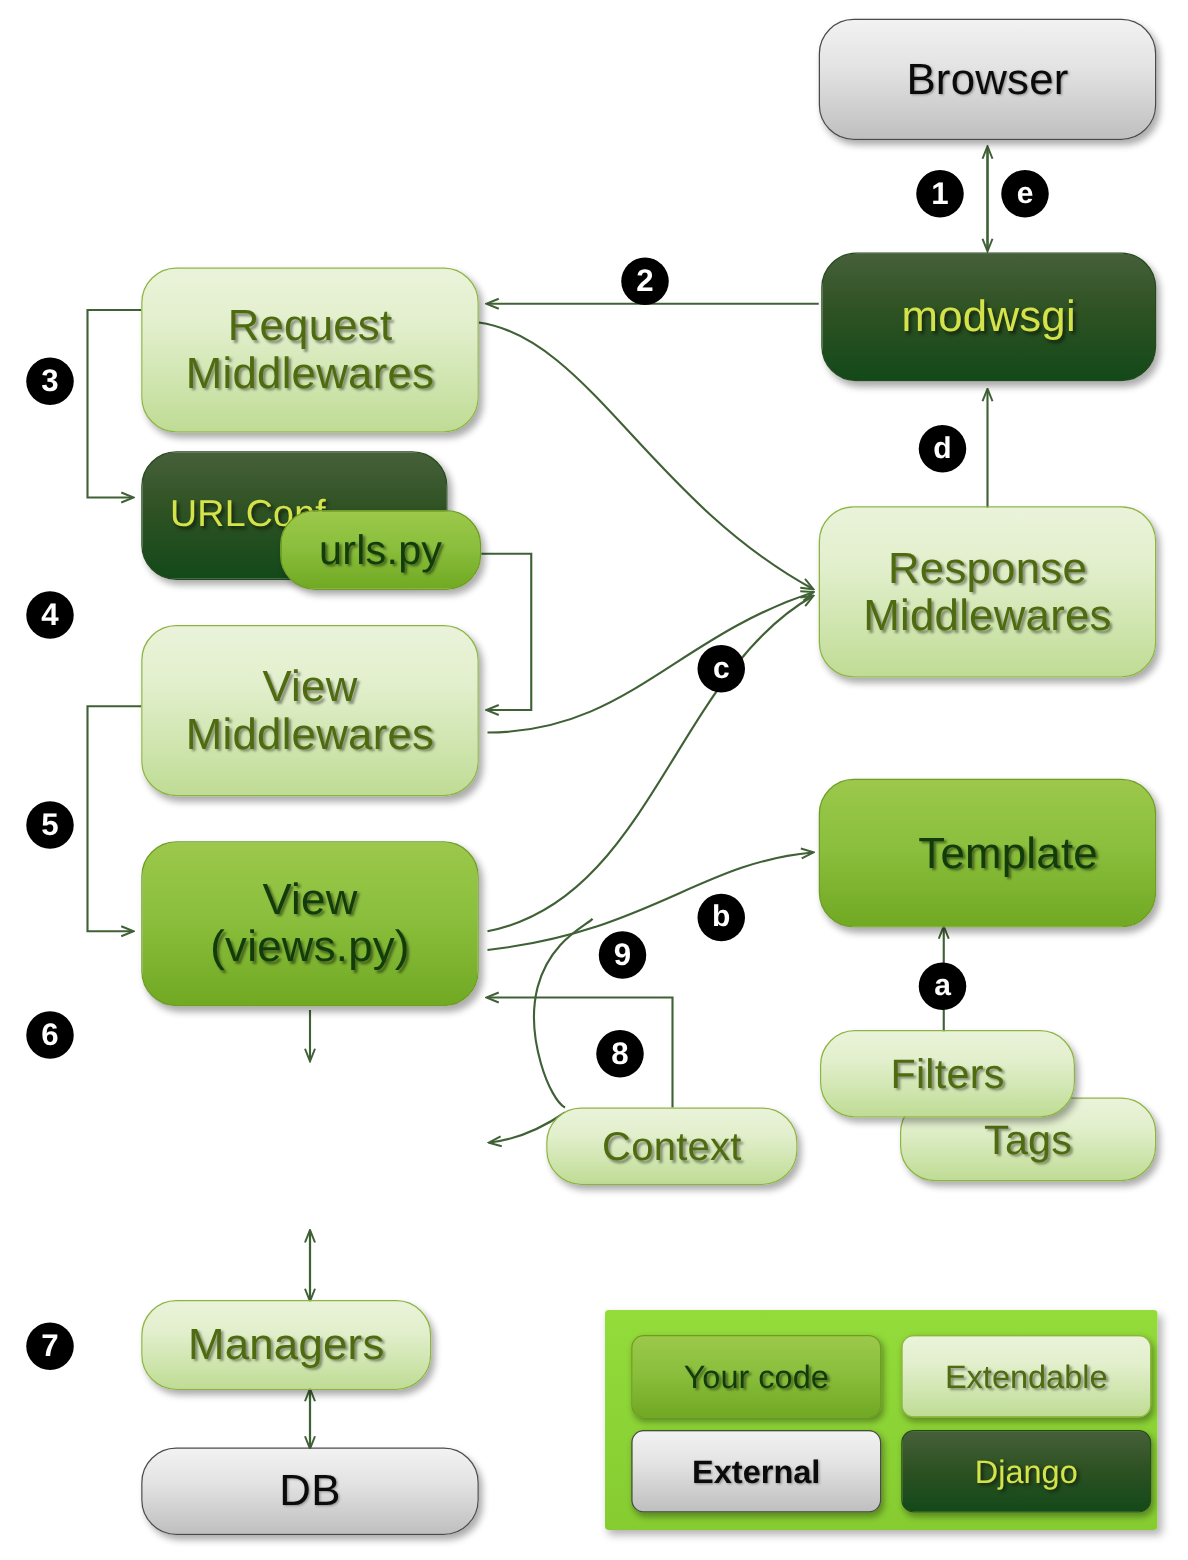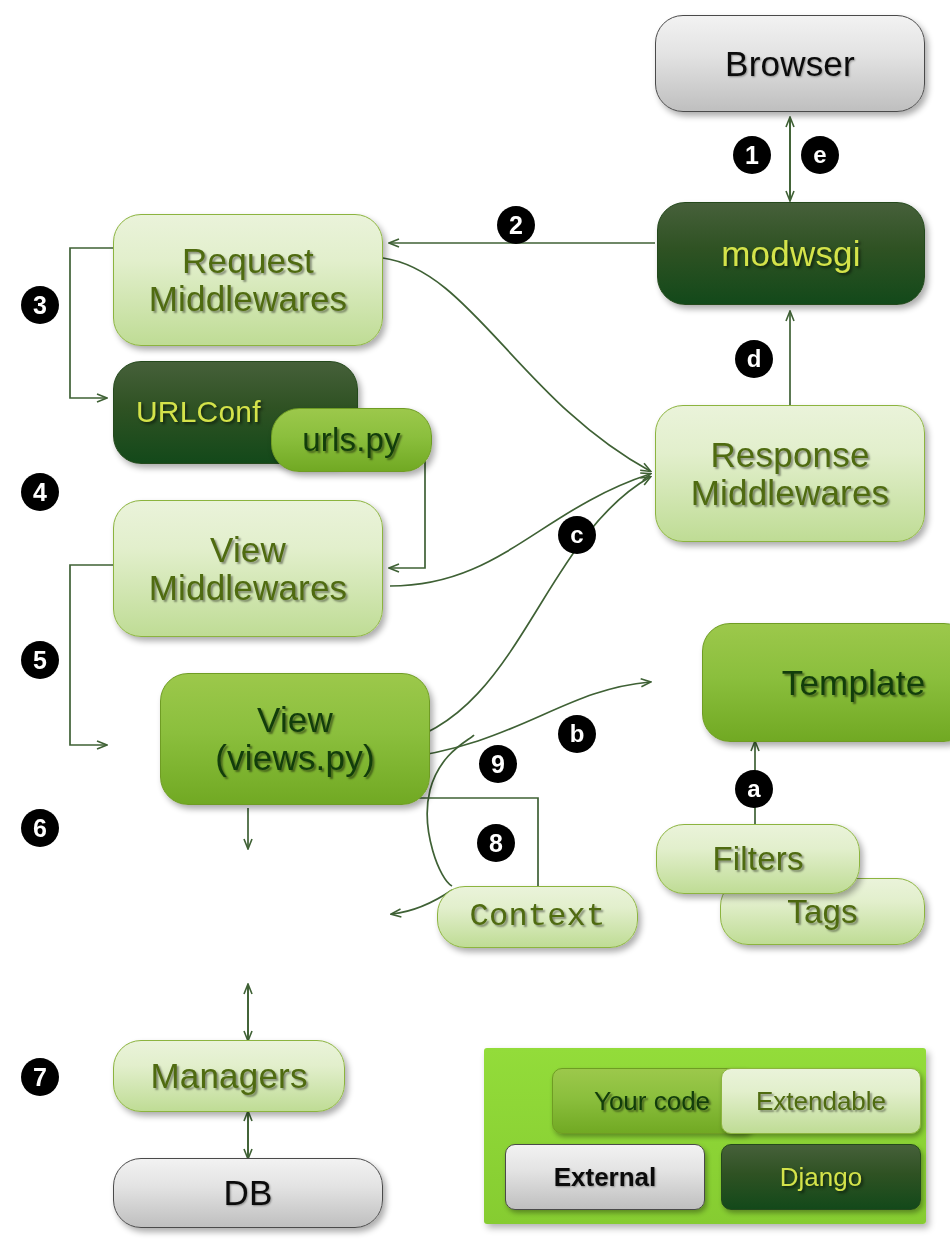--- a/index.html
+++ b/index.html
@@ -32,21 +32,20 @@
     box-shadow: 3px 4px 6px rgba(0,0,0,.33);
     z-index: 5;
   }
   
   .sty-yourcode {
     background: linear-gradient(180deg, #94c councils);
     background: linear-gradient(180deg, #9CC84B 0%, #8BBF3D 45%, #71A923 100%);
     border: 1px solid #6f9c24;
     color: #123D0B;
     text-shadow: 2px 2px 2px rgba(0,0,0,.45);
-    margin-left: 47px;
   }
   
   .sty-extendable {
     background: linear-gradient(180deg, #EAF3DA 0%, #E2EFCC 35%, #BFDC95 100%);
     border: 1px solid #8CB43F;
     color: #4F6B10;
     text-shadow: 2px 2px 2px rgba(0,0,0,.40);
   }
   
   .sty-external {
@@ -192,21 +191,21 @@
 
   <div class="node sty-extendable" style="left:655px; top:405px; width:270px; height:137px; font-size:35px;">Response
 Middlewares</div>
 
   <div class="node sty-yourcode" style="left:655px; top:623px; width:270px; height:119px; font-size:35px;padding-left:33px;">Template</div>
 
   <div class="node sty-extendable" style="left:656px; top:824px; width:204px; height:70px; font-size:33px; z-index:6;">Filters</div>
 
   <div class="node sty-extendable" style="left:720px; top:878px; width:205px; height:67px; font-size:33px; z-index:5;">Tags</div>
 
-  <div class="node sty-extendable" style="left:437px; top:886px; width:201px; height:62px; font-size:32px; z-index:6;font-family:Liberation Mono, monospace;">Context</div>
+  <div class="node sty-extendable" style="left:437px; top:886px; width:201px; height:62px; font-size:32px; z-index:6;">Context</div>
 
   <div class="badge" style="left:733px; top:136px;">1</div>
   <div class="badge" style="left:497px; top:206px;">2</div>
   <div class="badge" style="left:21px; top:286px;">3</div>
   <div class="badge" style="left:21px; top:473px;">4</div>
   <div class="badge" style="left:21px; top:641px;">5</div>
   <div class="badge" style="left:21px; top:809px;">6</div>
   <div class="badge" style="left:21px; top:1058px;">7</div>
   <div class="badge" style="left:477px; top:824px;">8</div>
   <div class="badge" style="left:479px; top:745px;">9</div>

